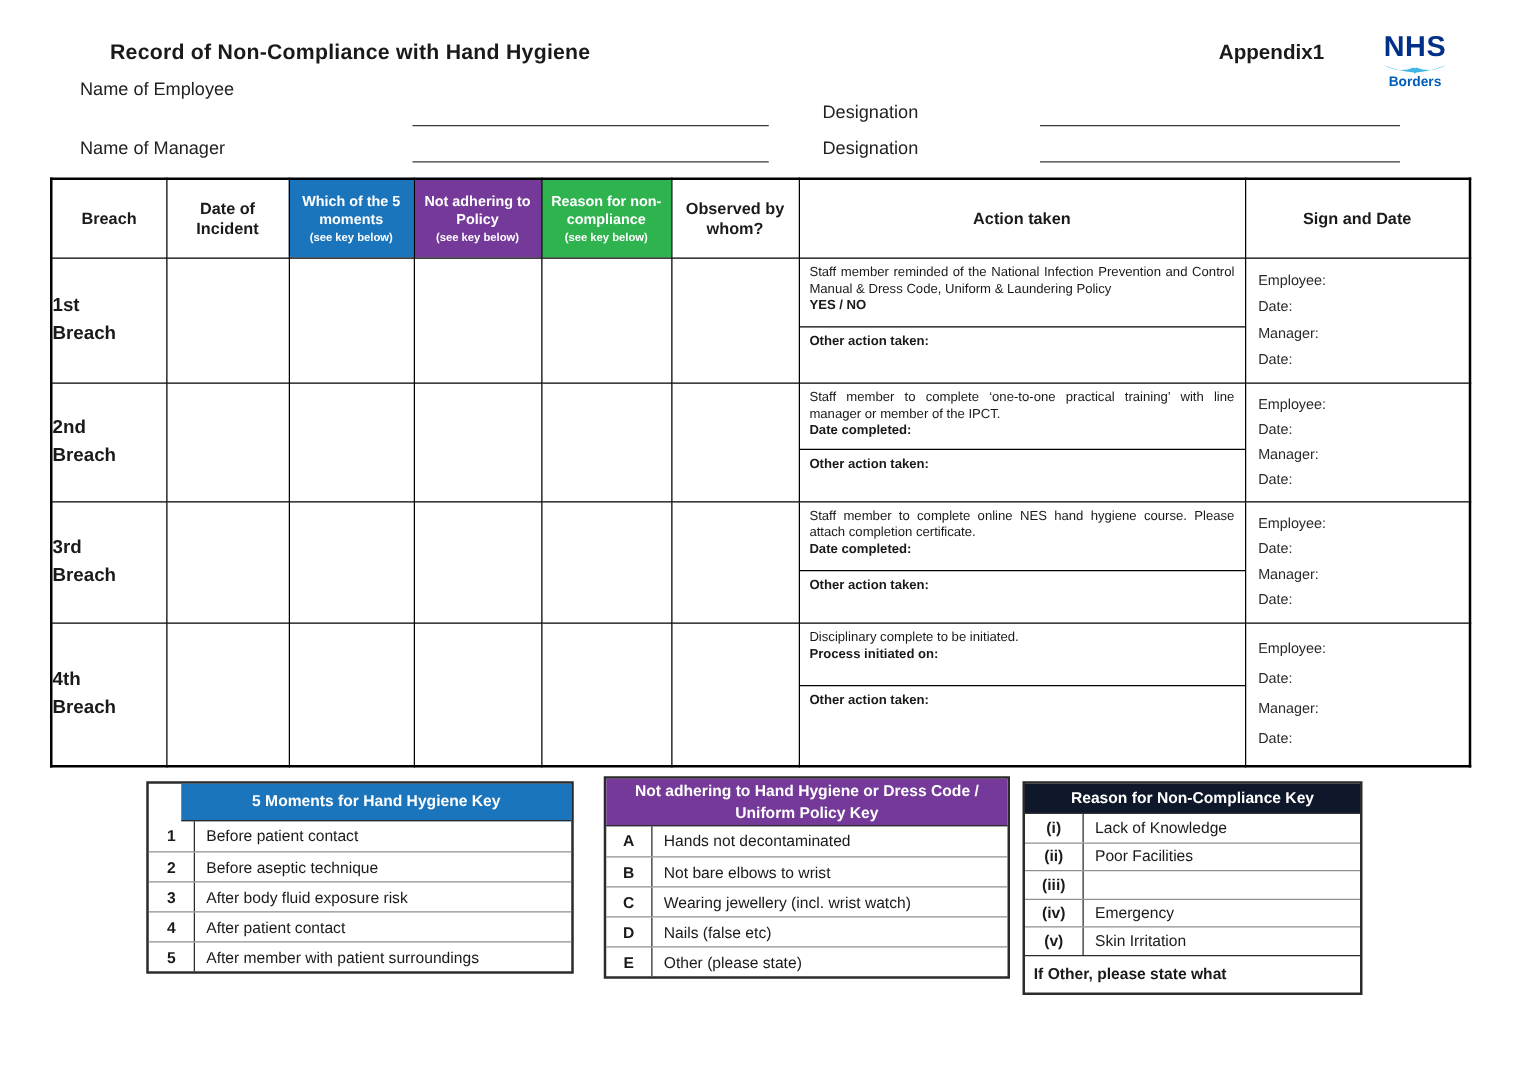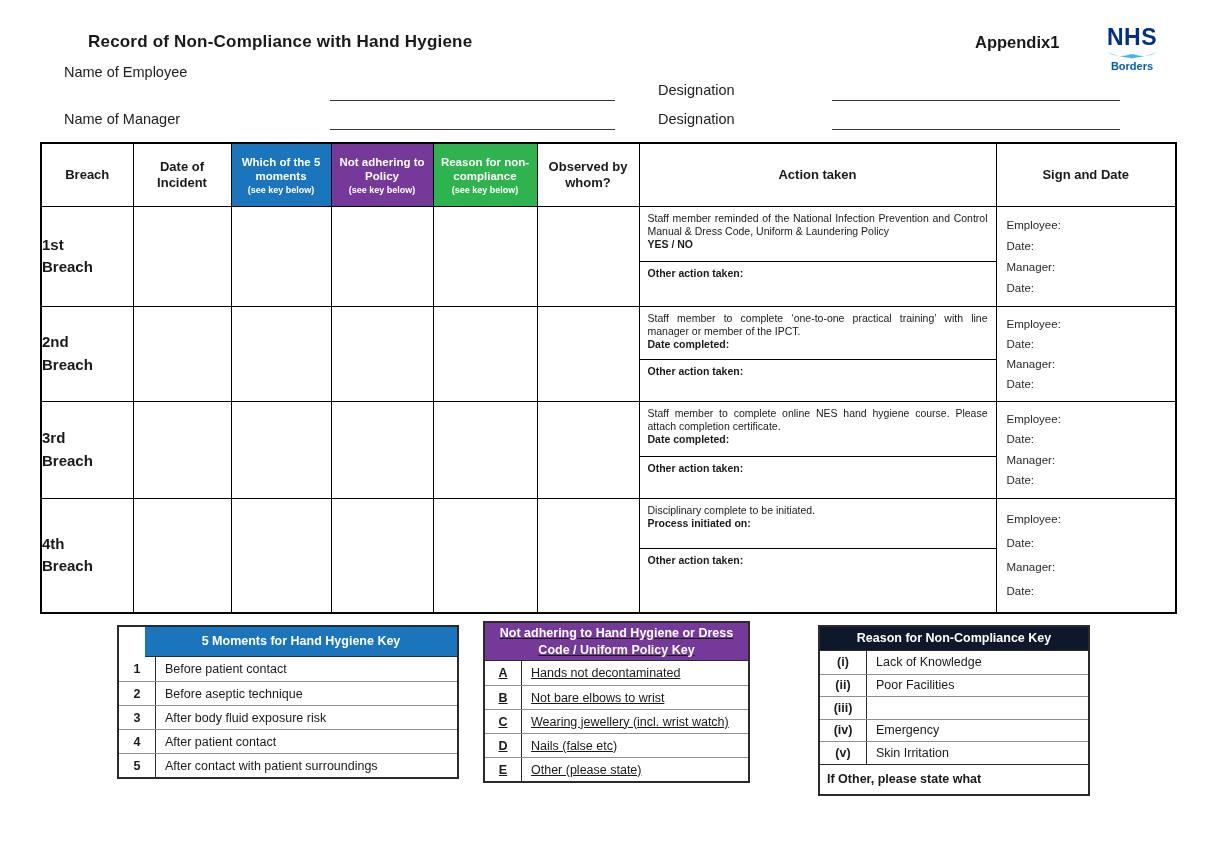--- a/index.html
+++ b/index.html
@@ -42,21 +42,21 @@
   .awrap{position:absolute;inset:0;display:flex;flex-direction:column;}
   .atop{border-bottom:1px solid #000;padding:5px 8px 2px;box-sizing:border-box;}
   .at1{height:55px;} .at2{height:53px;} .at3{height:55px;} .at4{height:50px;}
   .abot{flex:1;padding:5px 8px;}
   .atext{font-size:10.5px;line-height:1.28;text-align:justify;color:#1a1a1a;}
   .abold{font-size:10.5px;font-weight:bold;line-height:1.3;}
   .swrap{position:absolute;inset:0;display:flex;flex-direction:column;justify-content:space-evenly;padding:3px 10px;font-size:11.5px;color:#2a2a2a;}
   
   .key{position:absolute;border:2px solid #2b2b2b;background:#fff;box-sizing:border-box;}
   #key-moments{left:117px;top:625px;width:342px;}
-  #key-policy{left:483px;top:621px;width:267px;text-decoration:underline;}
+  #key-policy{left:483px;top:621px;width:325px;}
   #key-reason{left:818px;top:625px;width:272px;}
   .key-header{display:flex;align-items:center;justify-content:center;text-align:center;color:#fff;font-weight:bold;font-size:12.5px;line-height:1.3;border-bottom:1px solid #2b2b2b;box-sizing:border-box;padding:0 4px;}
   #key-moments .key-header{background:#1B75BC;height:30px;margin-left:26px;}
   #key-policy .key-header{background:#753A99;height:38px;}
   #key-reason .key-header{background:#0f172a;height:24px;}
   .krow{display:flex;align-items:stretch;height:24px;font-size:12.5px;box-sizing:border-box;}
   .krow + .krow{border-top:1px solid #8f8f8f;}
   #key-reason .krow{height:22.5px;}
   .kk{width:36px;flex:none;display:flex;align-items:center;justify-content:center;font-weight:bold;border-right:1px solid #2b2b2b;}
   #key-reason .kk{width:46px;}
@@ -260,21 +260,21 @@
   <div class="krow">
     <div class="kk">3</div>
     <div class="kv">After body fluid exposure risk</div>
   </div>
   <div class="krow">
     <div class="kk">4</div>
     <div class="kv">After patient contact</div>
   </div>
   <div class="krow">
     <div class="kk">5</div>
-    <div class="kv">After contact with patient surroundings</div>
+    <div class="kv">After member with patient surroundings</div>
   </div>
 </div>
 
 <div class="key" id="key-policy">
   <div class="key-header">Not adhering to Hand Hygiene or Dress Code / Uniform Policy Key</div>
   <div class="krow">
     <div class="kk">A</div>
     <div class="kv">Hands not decontaminated</div>
   </div>
   <div class="krow">

